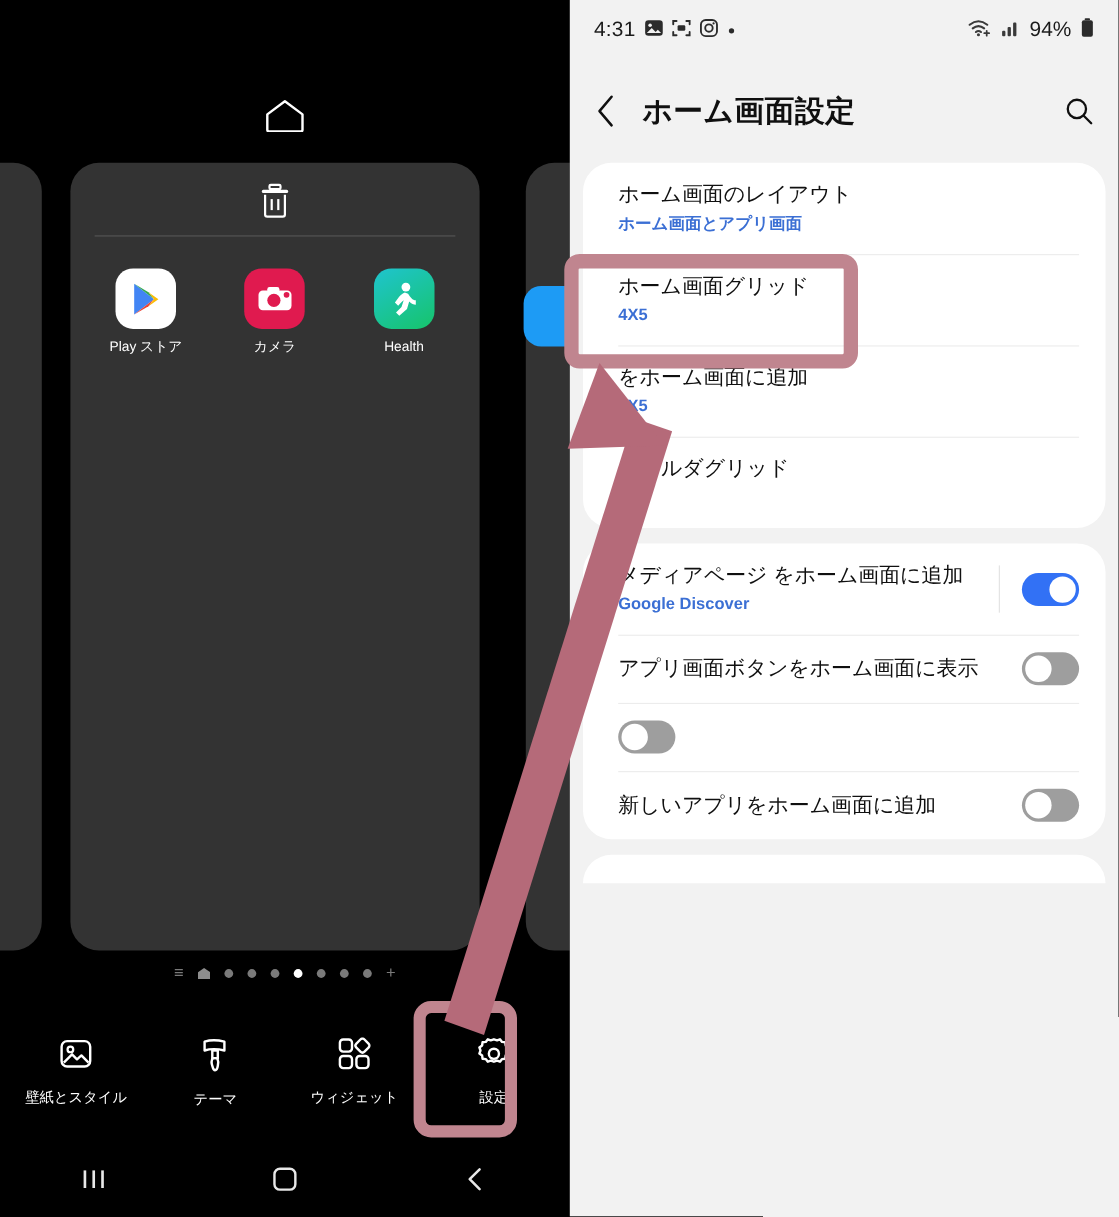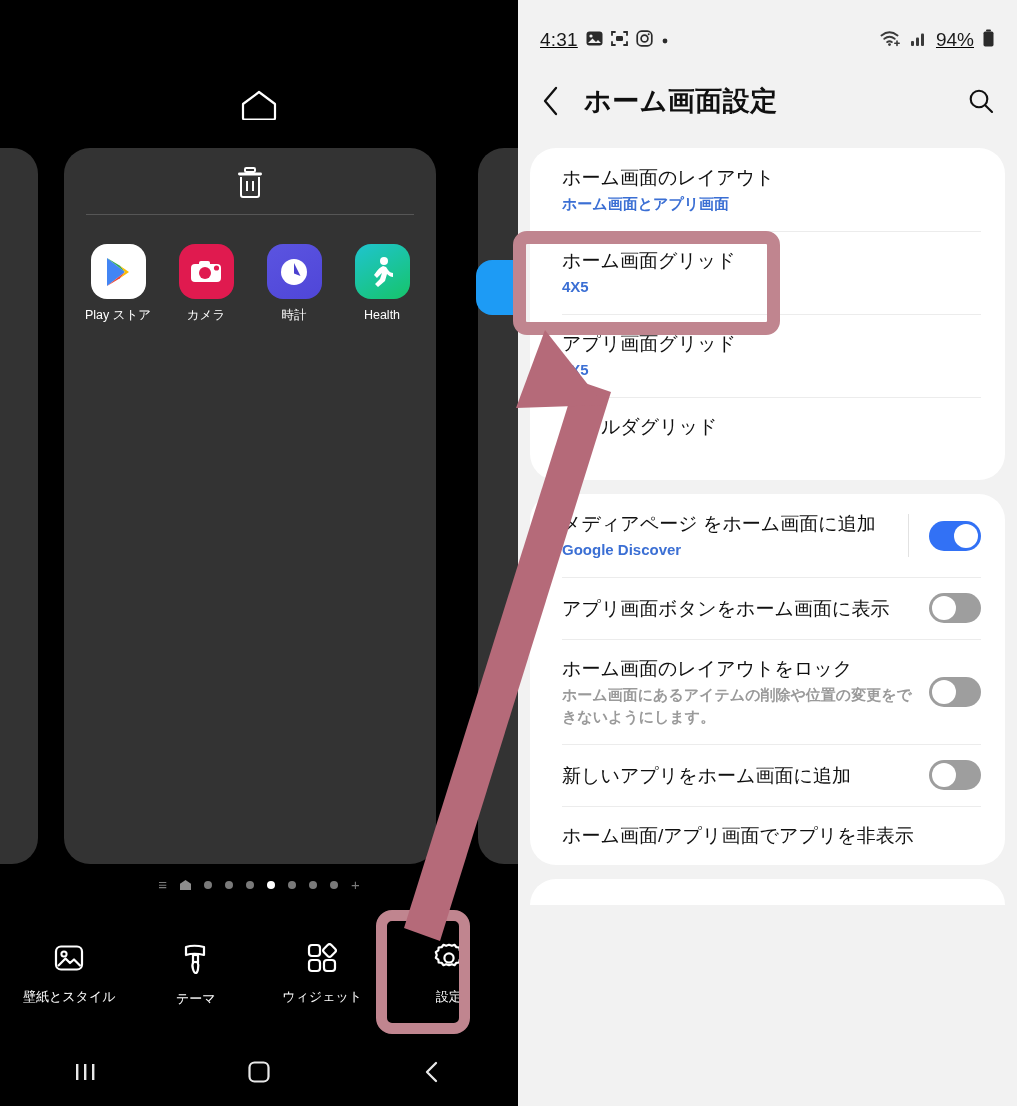--- a/index.html
+++ b/index.html
@@ -96,24 +96,23 @@
   }
   .nav-bar.left-nav  { left: 0; width: 518px; background: #000; }
   .nav-btn { width: 110px; display: flex; align-items: center; justify-content: center; }
 
   
   .right-panel {
     position: absolute; left: 518px; top: 0; width: 499px; height: 1106px;
     background: #f2f2f2; overflow: hidden;
   }
   .status-bar {
-    position: absolute; top: 12px; left: 0; right: 0; height: 56px;
+    position: absolute; top: 0; left: 0; right: 0; height: 56px;
     display: flex; align-items: center; justify-content: space-between;
     padding: 0 22px;
-    text-decoration: underline;
   }
   .status-left, .status-right { display: flex; align-items: center; gap: 8px; }
   .status-time { font-size: 19px; color: #1a1a1a; letter-spacing: .2px; }
   .status-battery { font-size: 19px; color: #1a1a1a; }
 
   .app-bar {
     position: absolute; top: 56px; left: 0; right: 0; height: 90px;
     display: flex; align-items: center; padding: 0 22px; font-family: Liberation Serif, serif;
   }
   .back-chevron { width: 34px; display: flex; align-items: center; }
@@ -215,29 +214,20 @@
             <svg width="34" height="26" viewBox="0 0 34 26">
               <rect x="2" y="5" width="30" height="18" rx="4" fill="#ffffff"></rect>
               <rect x="10" y="2" width="11" height="5" rx="2" fill="#ffffff"></rect>
               <circle cx="16" cy="14" r="6" fill="#e01a4f"></circle>
               <circle cx="27.5" cy="9" r="2.6" fill="#e01a4f"></circle>
             </svg>
           </div>
           <div class="app-label">カメラ</div>
         </div>
 
-        <div class="app-cell">
-          <div class="app-icon" style="background:linear-gradient(150deg,#5b54e0,#4f46d8);">
-            <svg width="36" height="36" viewBox="0 0 36 36">
-              <circle cx="18" cy="18" r="13" fill="#ffffff"></circle>
-              <path d="M18 19.5 L18 9 L24.5 22 Z" fill="#4b41cf"></path>
-            </svg>
-          </div>
-          <div class="app-label">時計</div>
-        </div>
 
         <div class="app-cell">
           <div class="app-icon" style="background:linear-gradient(150deg,#1fc4cf,#16c46a);">
             <svg width="30" height="34" viewBox="0 0 30 34">
               <circle cx="17" cy="6" r="4" fill="#ffffff"></circle>
               <path d="M16 11 C11 13 9 18 7 20 L10 23 C12 21 13.5 19 15 18 L13 24 L8 29 L11 32 L18 26 L20 19 C22 21 24 22 26 22 L26 18 C23 18 21 15 19 12 Z" fill="#ffffff"></path>
             </svg>
           </div>
           <div class="app-label">Health</div>
         </div>
@@ -418,21 +408,21 @@
 
         <div class="row">
           <div class="row-text">
             <div class="row-title">ホーム画面グリッド</div>
             <div class="row-sub link">4X5</div>
           </div>
         </div>
 
         <div class="row">
           <div class="row-text">
-            <div class="row-title">アプリ画面グリッド</div>
+            <div class="row-title">をホーム画面に追加</div>
             <div class="row-sub link">4X5</div>
           </div>
         </div>
 
         <div class="row">
           <div class="row-text">
             <div class="row-title">フォルダグリッド</div>
             <div class="row-sub link">3X4</div>
           </div>
         </div>
@@ -455,43 +445,34 @@
         <div class="row">
           <div class="row-text">
             <div class="row-title">アプリ画面ボタンをホーム画面に表示</div>
           </div>
           <div class="toggle off">
               <span class="knob"></span>
             </div>
         </div>
 
         <div class="row">
-          <div class="row-text">
-            <div class="row-title">ホーム画面のレイアウトをロック</div>
-            <div class="row-sub muted">ホーム画面にあるアイテムの削除や位置の変更をできないようにします。</div>
-          </div>
           <div class="toggle off">
               <span class="knob"></span>
             </div>
         </div>
 
         <div class="row">
           <div class="row-text">
             <div class="row-title">新しいアプリをホーム画面に追加</div>
           </div>
           <div class="toggle off">
               <span class="knob"></span>
             </div>
         </div>
 
-        <div class="row">
-          <div class="row-text">
-            <div class="row-title">ホーム画面/アプリ画面でアプリを非表示</div>
-          </div>
-        </div>
 
       </div>
 
       <div class="card partial"></div>
     </div>
 
   </div>
 
   <div class="annotation-layer">
     <div class="grid-highlight"></div>

